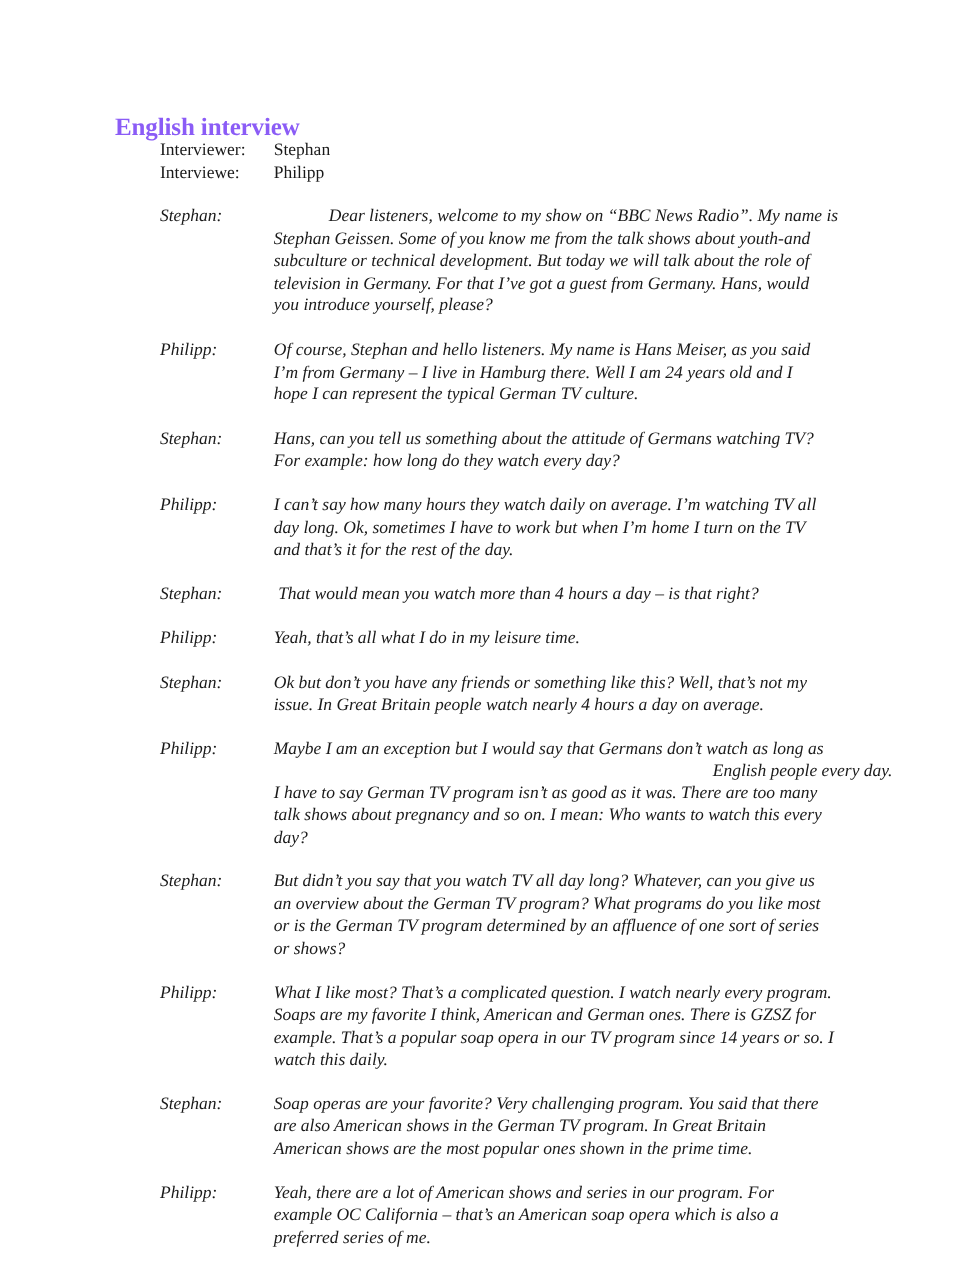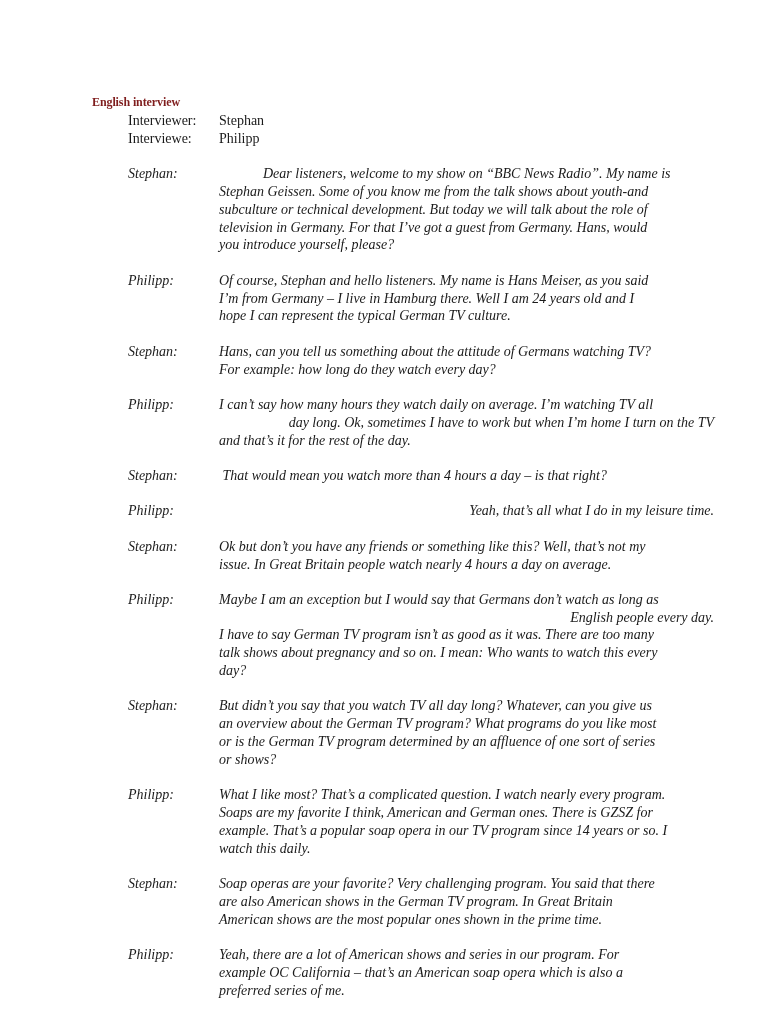--- a/index.html
+++ b/index.html
@@ -16,23 +16,23 @@
     color: #1a1a1a;
   }
   .page {
     position: absolute;
     left: 92px;
     top: 92px;
     width: 600px;
   }
   .title {
     font-weight: bold;
-    font-size: 12px;
+    font-size: 20px;
     line-height: 20px;
-    color: #7f1d1d;
+    color: #8b5cf6;
     margin: 0;
     letter-spacing: -0.1px;
   }
   .meta-row, .turn {
     display: flex;
     font-size: 14px;
     line-height: 17.8px;
   }
   .label {
     width: 91px;
@@ -99,34 +99,34 @@
         <span class="label">Stephan:</span>
         <span class="text">
           <span class="line" style="white-space: pre;">Hans, can you tell us something about the attitude of Germans watching TV?</span>
           <span class="line" style="white-space: pre;">For example: how long do they watch every day?</span>
         </span>
       </div>
       <div class="turn">
         <span class="label">Philipp:</span>
         <span class="text">
           <span class="line" style="white-space: pre;">I can’t say how many hours they watch daily on average. I’m watching TV all</span>
-          <span class="line" style="white-space: pre; text-align: right;">day long. Ok, sometimes I have to work but when I’m home I turn on the TV</span>
+          <span class="line" style="white-space: pre;">day long. Ok, sometimes I have to work but when I’m home I turn on the TV</span>
           <span class="line" style="white-space: pre;">and that’s it for the rest of the day.</span>
         </span>
       </div>
       <div class="turn">
         <span class="label">Stephan:</span>
         <span class="text">
           <span class="line" style="white-space: pre;"> That would mean you watch more than 4 hours a day – is that right?</span>
         </span>
       </div>
       <div class="turn">
         <span class="label">Philipp:</span>
         <span class="text">
-          <span class="line" style="white-space: pre; text-align: right;">Yeah, that’s all what I do in my leisure time.</span>
+          <span class="line" style="white-space: pre;">Yeah, that’s all what I do in my leisure time.</span>
         </span>
       </div>
       <div class="turn">
         <span class="label">Stephan:</span>
         <span class="text">
           <span class="line" style="white-space: pre;">Ok but don’t you have any friends or something like this? Well, that’s not my</span>
           <span class="line" style="white-space: pre;">issue. In Great Britain people watch nearly 4 hours a day on average.</span>
         </span>
       </div>
       <div class="turn">

